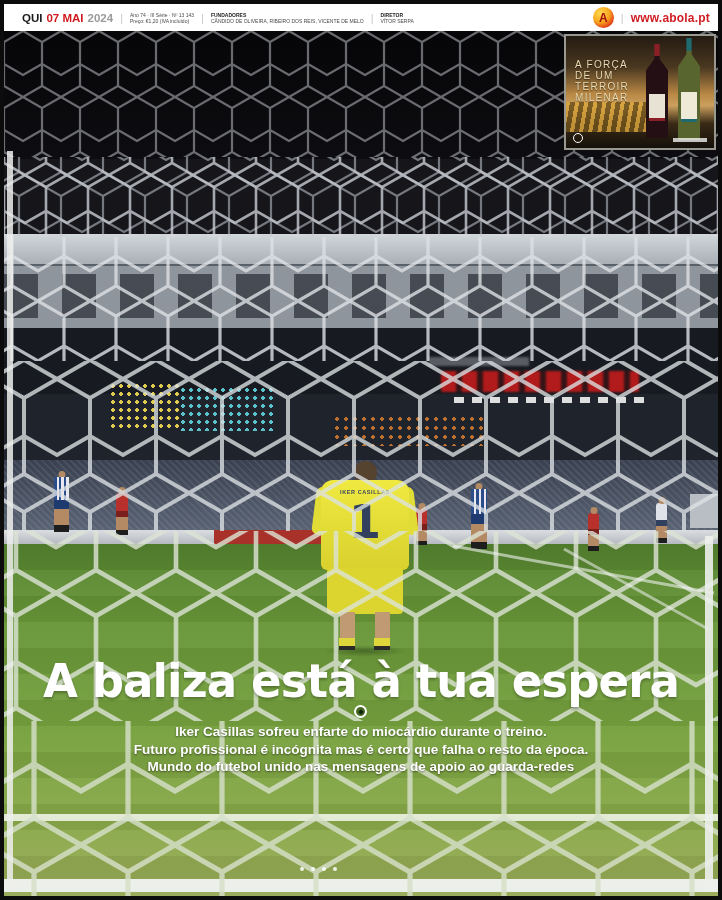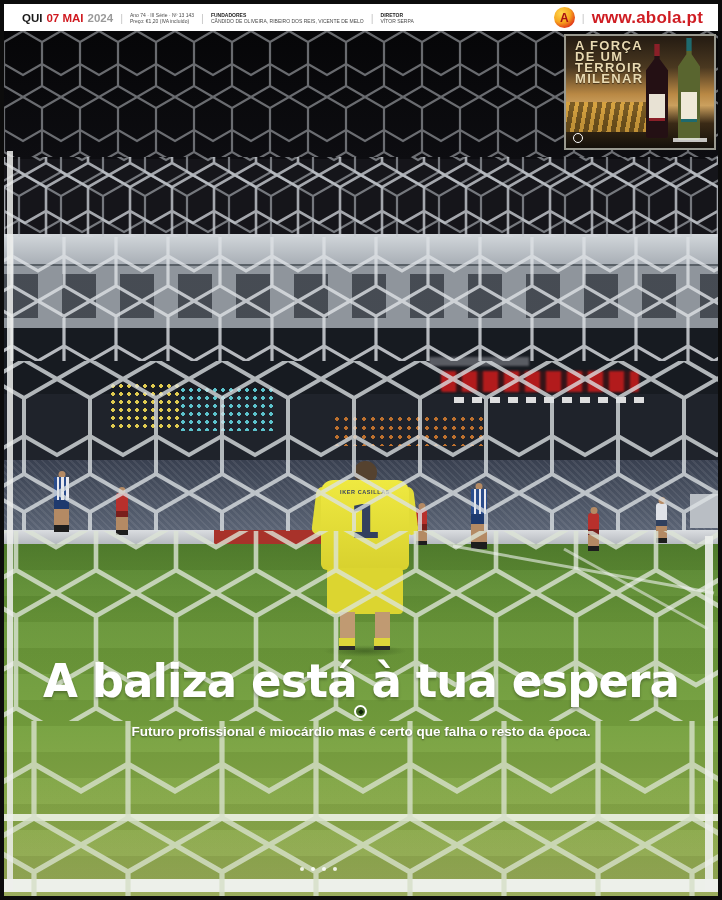--- a/index.html
+++ b/index.html
@@ -1,31 +1,31 @@
 <!DOCTYPE html>
 <html><head>
 <meta charset="utf-8">
 <style>
   html,body{margin:0;padding:0;background:#2b2b2b;}
   .page{position:relative;width:722px;height:900px;background:#0c0c0c;box-sizing:border-box;
         padding:4px 4px 0 4px;font-family:"Liberation Sans",sans-serif;overflow:hidden;}
 
   
   .topbar{position:relative;height:27px;background:#ffffff;display:flex;align-items:center;
-          padding:0 15px 0 18px;gap:7px;box-sizing:border-box;}
+          padding:0 8px 0 18px;gap:7px;box-sizing:border-box;}
   .date{display:flex;gap:4px;align-items:baseline;font-weight:bold;font-size:11.5px;white-space:nowrap;}
   .date .d1{color:#1a1a1a}.date .d2{color:#d0191f}.date .d3{color:#9a9a9a}
   .vsep{color:#c8c8c8;font-size:11px;font-weight:normal;}
   .tiny{font-size:5px;line-height:6px;color:#4a4a4a;white-space:nowrap;}
   .tiny .hd{display:block;font-weight:bold;color:#222;}
   .tb-spacer{flex:1}
   .logo-ball{width:21px;height:21px;border-radius:50%;flex:0 0 auto;
      background:radial-gradient(circle at 35% 30%,#ffd94e 0%,#f7a61f 45%,#e03218 78%,#a31208 100%);
      display:flex;align-items:center;justify-content:center;font-weight:bold;font-size:12px;color:#a80f12;}
-  .site{font-weight:bold;font-size:17px;color:#cf1d23;text-decoration:none;letter-spacing:.2px;}
+  .site{font-weight:bold;font-size:12px;color:#cf1d23;text-decoration:none;letter-spacing:.2px;}
 
   
   .photo{position:relative;width:714px;height:865px;background:#0a0a0d;overflow:hidden;}
   .band{position:absolute;left:0;right:0;}
   .b-roof1{top:0;height:128px;background:linear-gradient(#060608,#0d0d11);}
   .b-roof2{top:128px;height:78px;background:#15151a;}
   .b-beam{top:203px;height:30px;background:linear-gradient(#d2d7db,#a9afb6);border-bottom:2px solid #596067;}
   .b-stands{top:235px;height:62px;background:#8f959c;}
   .b-stands::after{content:"";position:absolute;inset:8px 0 10px 0;
      background:repeating-linear-gradient(90deg,#2e333b 0 34px,rgba(0,0,0,0) 34px 58px);opacity:.75;}
@@ -102,22 +102,22 @@
   .mast-title{margin:6px 0 0 -14px;font-family:"DejaVu Serif",serif;font-weight:bold;font-size:92px;
      line-height:1;color:#d31318;letter-spacing:6px;transform:scaleX(1.12);transform-origin:left top;
      -webkit-text-stroke:3px #ffffff;text-shadow:0 0 1px #fff;white-space:nowrap;}
 
   
   .ad{position:absolute;left:560px;top:3px;width:152px;height:116px;z-index:6;box-sizing:border-box;
      border:2px solid #99998f;overflow:hidden;
      background:linear-gradient(180deg,#241b12 0%,#4a3820 28%,#b98844 52%,#cba05e 62%,#3a2a16 78%,#14100a 100%);}
   .ad-vine{position:absolute;left:0;bottom:16px;width:58%;height:30px;opacity:.85;
      background:repeating-linear-gradient(100deg,#d8a33c 0 4px,#6e511b 4px 9px);}
-  .ad-text{position:absolute;top:4px;left:9px;color:#e9dab2;font-size:13px;line-height:11px;
-     font-weight:bold;letter-spacing:1.3px;text-transform:uppercase;text-shadow:0 1px 1px rgba(0,0,0,.5);}
+  .ad-text{position:absolute;top:23px;left:9px;color:#e9dab2;font-size:10px;line-height:11px;
+     font-weight:normal;letter-spacing:1.3px;text-transform:uppercase;text-shadow:0 1px 1px rgba(0,0,0,.5);}
   .bottle{position:absolute;border-radius:2px;
      clip-path:polygon(38% 0,62% 0,62% 16%,100% 28%,100% 100%,0 100%,0 28%,38% 16%);}
   .bottle .lbl{position:absolute;left:15%;right:15%;bottom:18%;height:26%;}
   .bt-red{right:46px;top:8px;width:22px;height:94px;
      background:linear-gradient(#8a1f28 0 13%,#241014 13%);}
   .bt-red .lbl{background:#e8e2d4;border-bottom:3px solid #8a1f28;}
   .bt-white{right:14px;top:2px;width:22px;height:102px;
      background:linear-gradient(#1e6a6e 0 13%,#59652f 13%);}
   .bt-white .lbl{background:#efe9d8;border-bottom:3px solid #1e6a6e;}
   .ad-logo{position:absolute;left:7px;bottom:5px;display:flex;align-items:center;gap:3px;
@@ -271,21 +271,23 @@
       <div class="bottle bt-white">
           <div class="lbl"></div>
         </div>
       <div class="ad-logo"></div>
       <div class="ad-foot"></div>
     </div>
 
     <div class="headline">A baliza está à tua espera</div>
     <div class="bullet"></div>
     <div class="subs">
-      <div>Futuro profissional é miocárdio mas é certo que falha o resto da época.</div>
+      <div>Iker Casillas sofreu enfarte do miocárdio durante o treino.</div>
+      <div>Futuro profissional é incógnita mas é certo que falha o resto da época.</div>
+      <div>Mundo do futebol unido nas mensagens de apoio ao guarda-redes</div>
     </div>
 
     <div class="credit-dots">
       <i></i>
         <i></i>
         <i></i>
         <i></i>
     </div>
   </div>
 </div>

